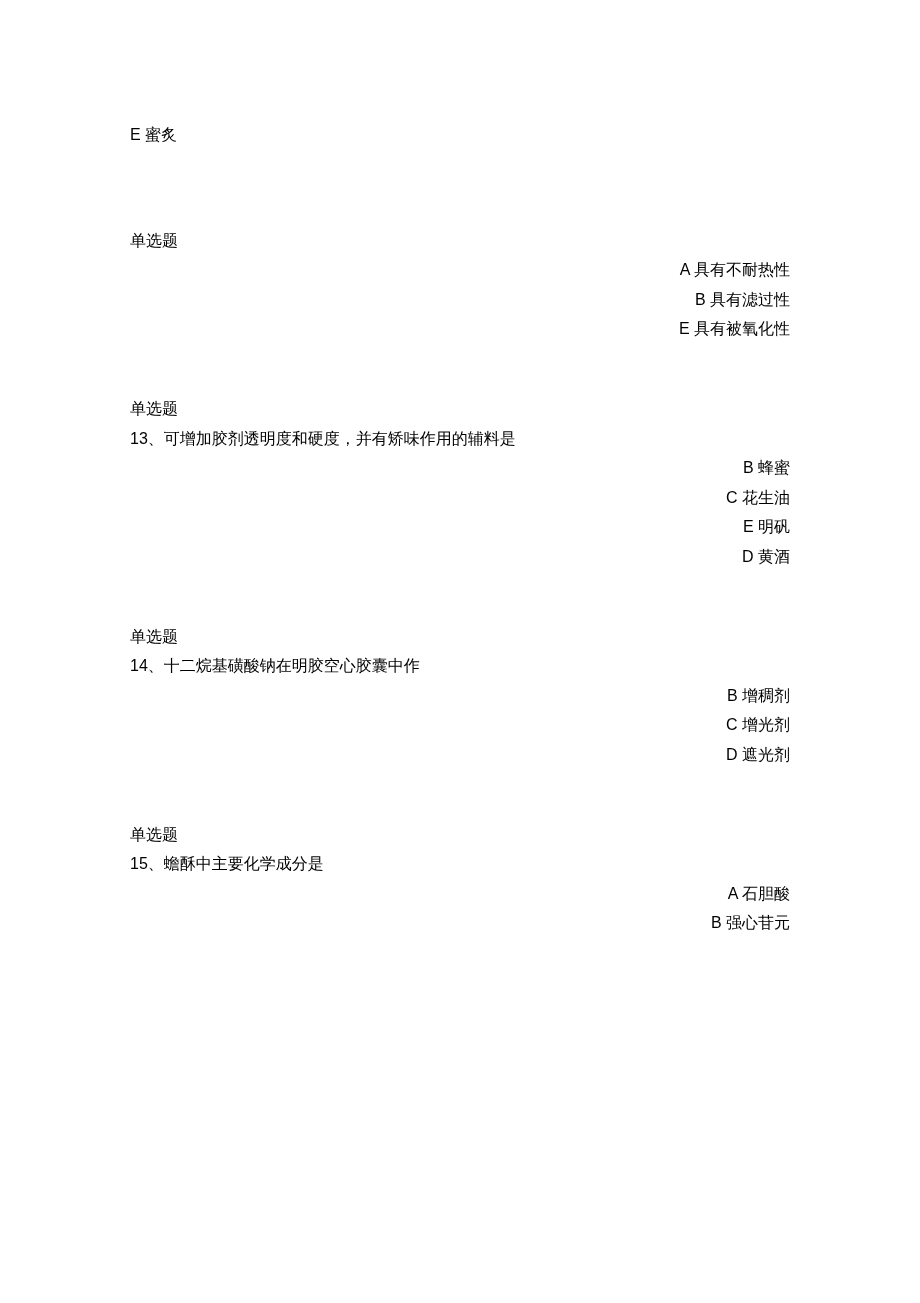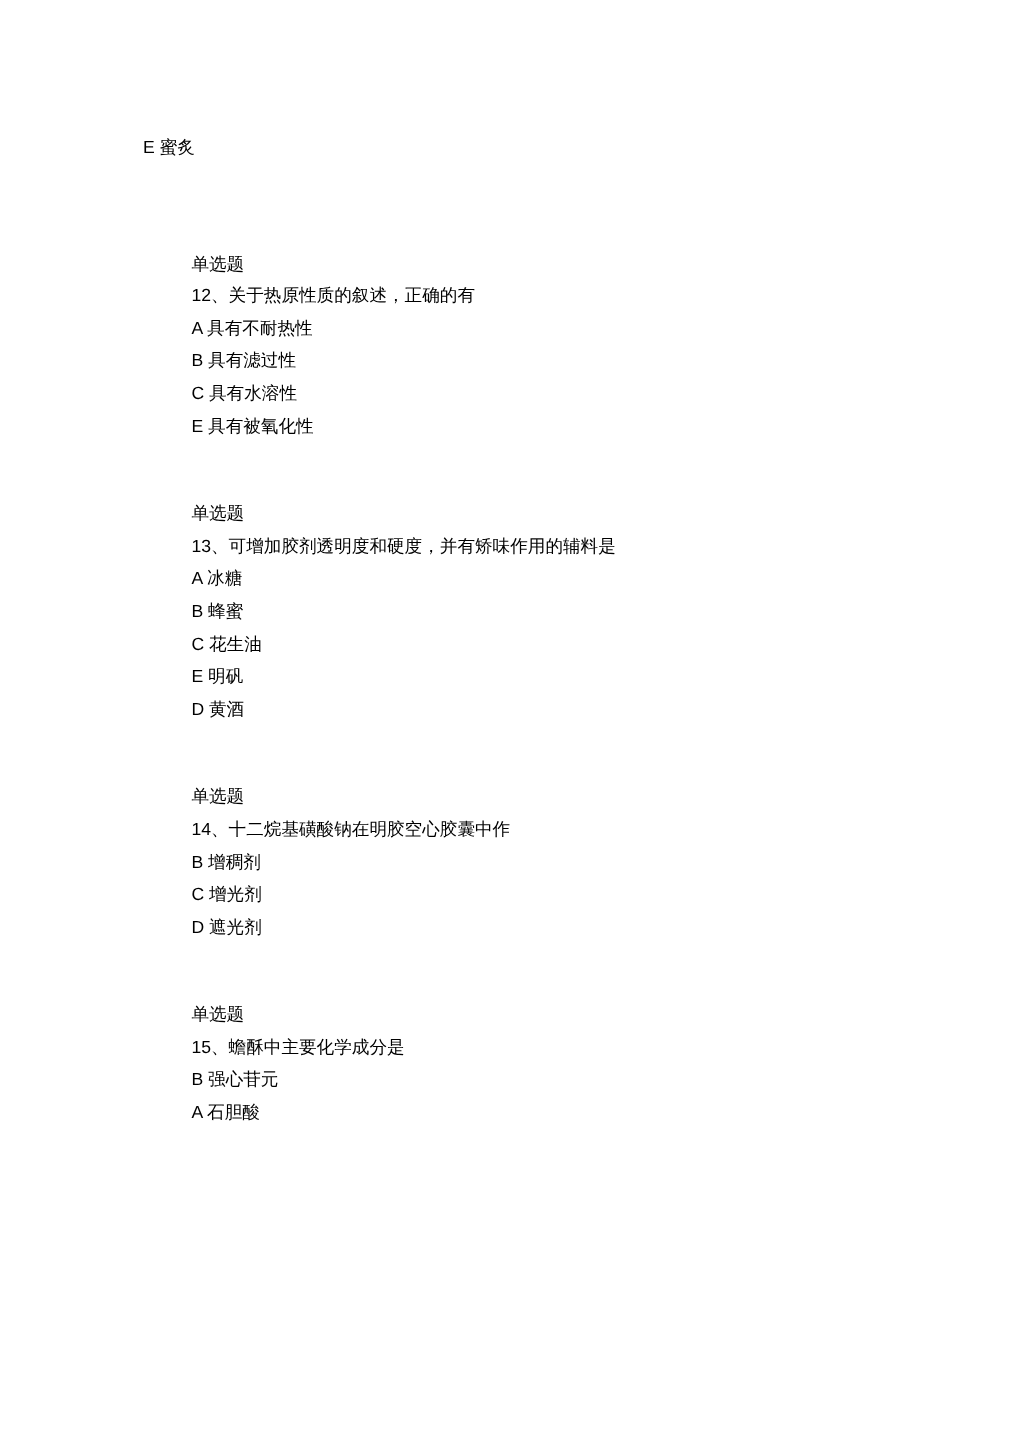--- a/index.html
+++ b/index.html
@@ -11,67 +11,64 @@
       background: #ffffff;
       font-family: "SimSun", "Microsoft YaHei", Arial, sans-serif;
       font-size: 16px;
       color: #000000;
       padding: 120px 130px 60px 130px;
       width: 920px;
       line-height: 1.85;
     }
     .question-block {
       margin-bottom: 50px;
-      margin-left: 44px;
     }
     .question-type {
       display: block;
     }
     .question-text {
       display: block;
     }
     .option {
       display: block;
+      text-align: right;
     }
     .orphan-option {
       margin-bottom: 76px;
     }
   </style>
 </head>
 <body>
 
 <div class="orphan-option">
   <span>E 蜜炙</span>
 </div>
 
 <div class="question-block">
   <span class="question-type">单选题</span>
-  <span class="question-text"><span>12、</span><span>关于热原性质的叙述，正确的有</span></span>
   <span class="option">A 具有不耐热性</span>
   <span class="option">B 具有滤过性</span>
-  <span class="option">C 具有水溶性</span>
   <span class="option">E 具有被氧化性</span>
 </div>
 
 <div class="question-block">
   <span class="question-type">单选题</span>
   <span class="question-text"><span>13、</span><span>可增加胶剂透明度和硬度，并有矫味作用的辅料是</span></span>
-  <span class="option">A 冰糖</span>
   <span class="option">B 蜂蜜</span>
   <span class="option">C 花生油</span>
   <span class="option">E 明矾</span>
   <span class="option">D 黄酒</span>
 </div>
 
 <div class="question-block">
   <span class="question-type">单选题</span>
   <span class="question-text"><span>14、</span><span>十二烷基磺酸钠在明胶空心胶囊中作</span></span>
   <span class="option">B 增稠剂</span>
   <span class="option">C 增光剂</span>
   <span class="option">D 遮光剂</span>
 </div>
 
 <div class="question-block">
   <span class="question-type">单选题</span>
   <span class="question-text"><span>15、</span><span>蟾酥中主要化学成分是</span></span>
+  <span class="option">A 石胆酸</span>
   <span class="option">B 强心苷元</span>
-  <span class="option">A 石胆酸</span>
 </div>
 
 </body></html>

